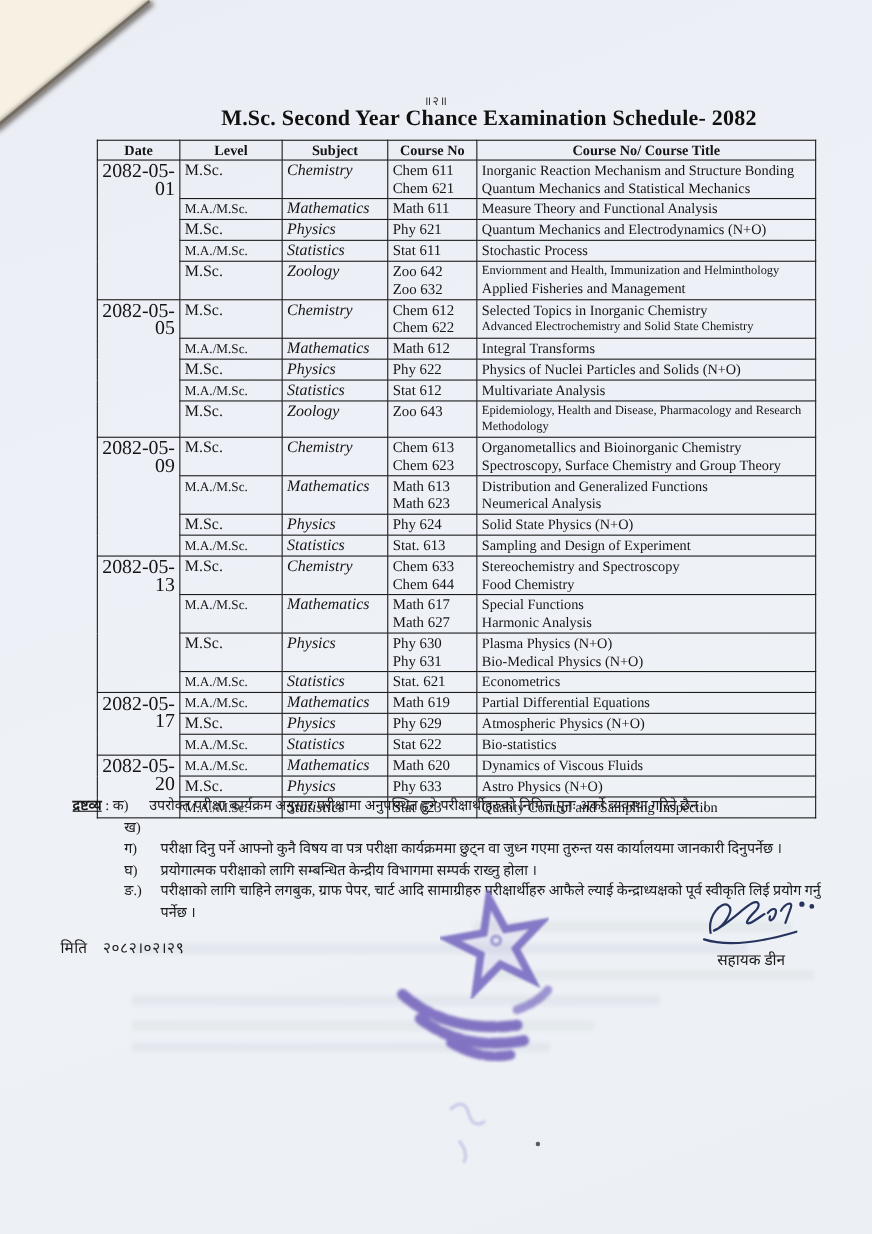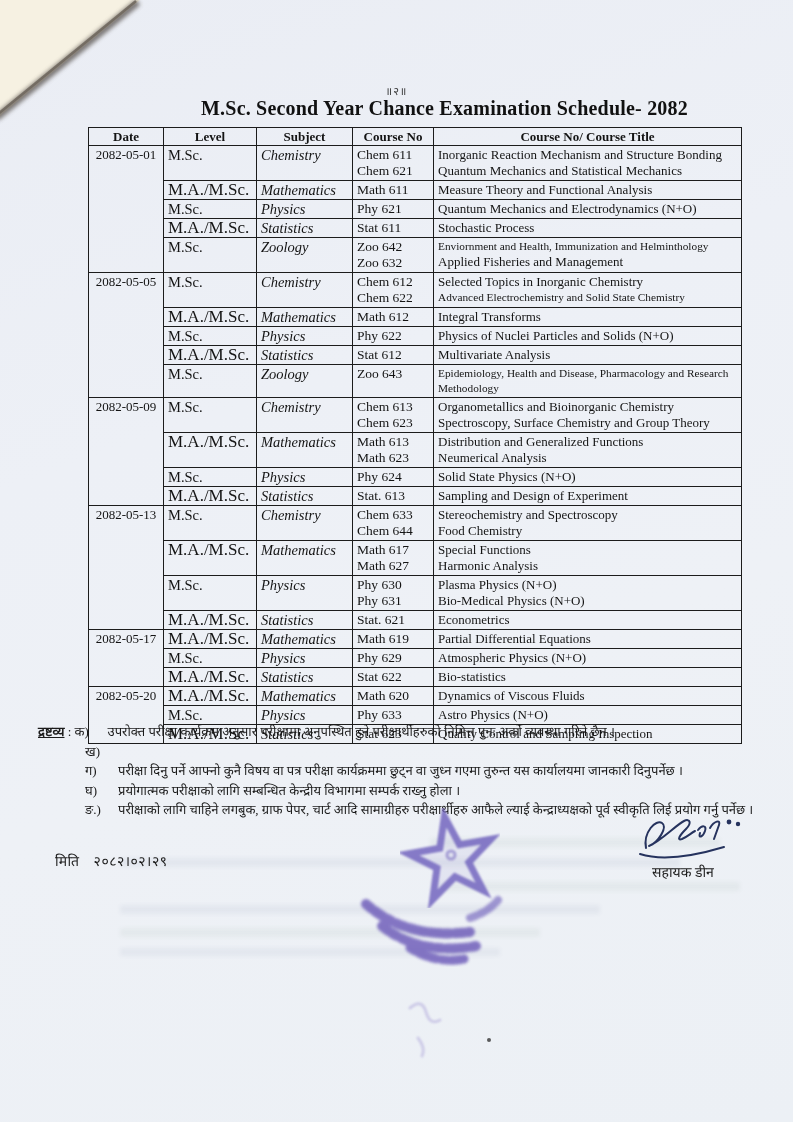--- a/index.html
+++ b/index.html
@@ -32,36 +32,36 @@
     border-collapse:collapse;table-layout:fixed;
     color:#141414;
   }
   table.sched td,table.sched th{
     border:1.4px solid #1c1c1c;vertical-align:top;
     padding:1px 4px;line-height:16px;overflow:hidden;
   }
   table.sched th{
     font-size:13px;font-weight:bold;text-align:center;padding:1px 2px;line-height:15px;
   }
-  td.c-date{font-size:13px;text-align:center;padding-top:2px;}
+  td.c-date{font-size:18px;text-align:right;padding-top:2px;}
   td.c-level{font-size:14.5px;padding-left:8px;white-space:nowrap;}
-  td.c-level.small{font-size:17px;margin-left:13px;}
+  td.c-level.small{font-size:12px;margin-left:13px;}
   td.c-subject{font-size:14.5px;padding-left:6px;white-space:nowrap;font-style:italic;}
   td.c-courseno{font-size:13.5px;padding-left:5px;white-space:nowrap;}
   td.c-title{font-size:13px;padding-left:6px;}
   td.c-title div{white-space:nowrap;}
   td.c-title div.small{font-size:11.3px;line-height:15px;}
   td.c-title div.wrap{white-space:normal;line-height:15px;}
   td.c-courseno div,td.c-level div{line-height:16px;}
   
   .notes{
     position:absolute;left:38px;top:722px;width:724px;
     font-size:13px;line-height:19.5px;color:#1b1b1b;
   }
-  .note-row{display:flex;}
+  .note-row{display:flex;margin-left:28px;}
   .note-label{font-weight:bold;text-decoration:underline;white-space:nowrap;}
   .note-sep{white-space:pre;}
   .note-indent{padding-left:47px;}
   .note-marker{flex:0 0 33px;white-space:nowrap;}
   .note-text{flex:1;}
   
   .footer-date{
     position:absolute;left:55px;top:851px;font-size:14px;color:#1b1b1b;
     letter-spacing:0.5px;
   }

